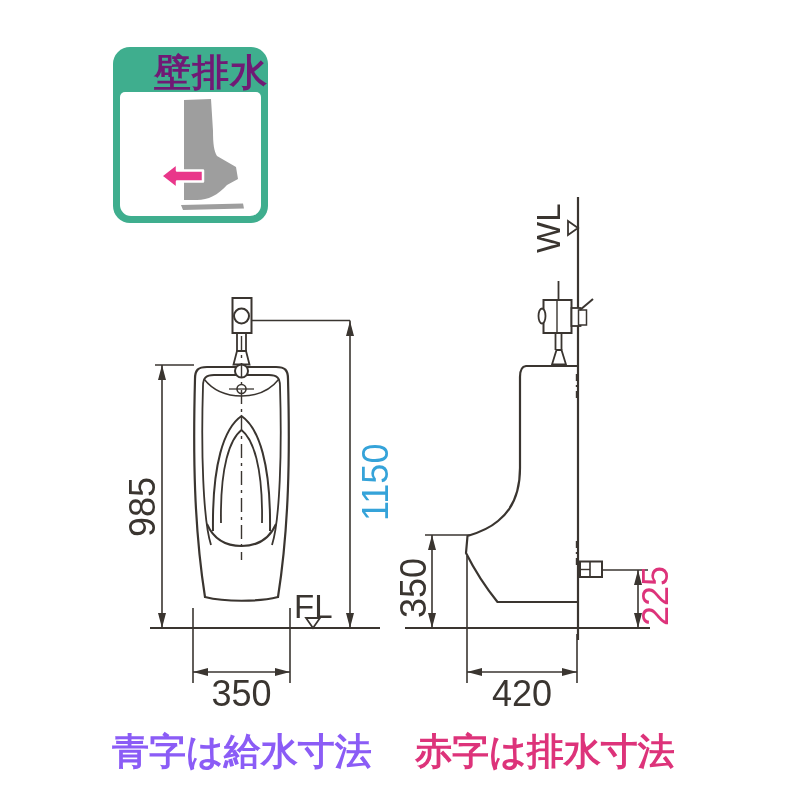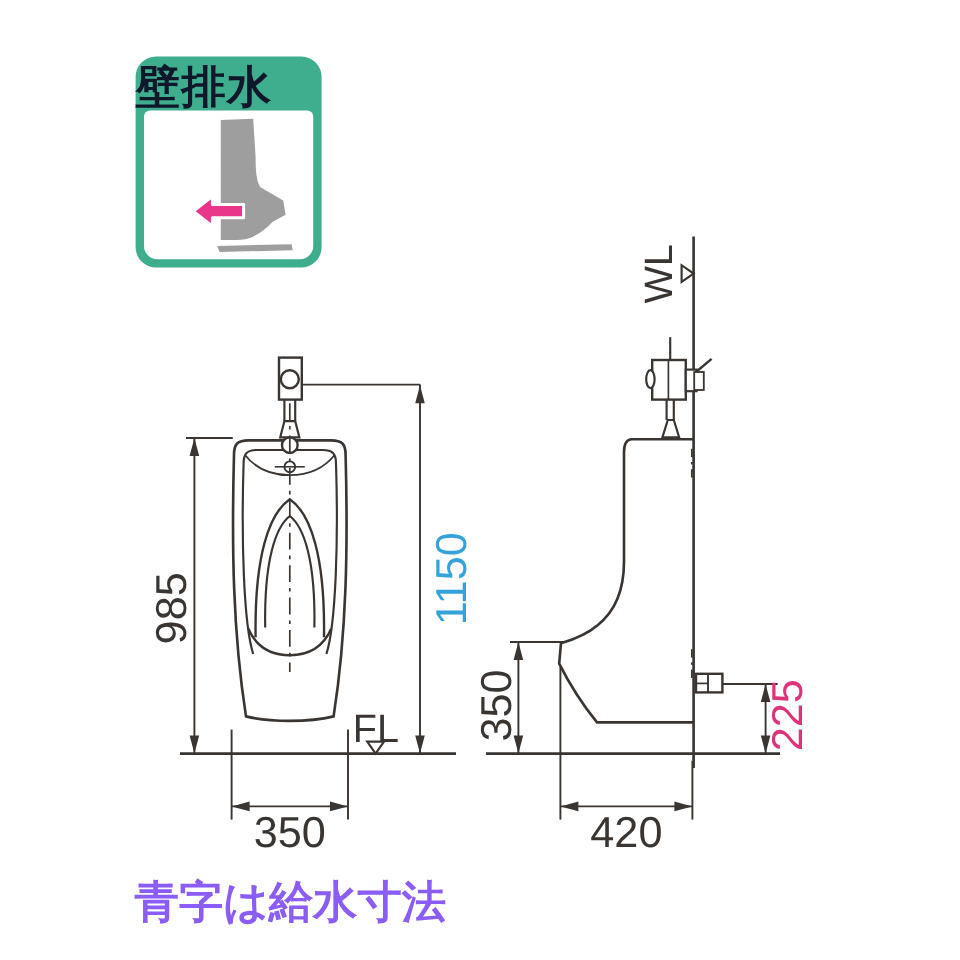--- a/index.html
+++ b/index.html
@@ -7,22 +7,22 @@
   .stage {
     position:relative; width:800px; height:800px; background:#ffffff;
     font-family:"Liberation Sans", sans-serif; overflow:hidden;
   }
   
   .badge {
     position:absolute; left:113px; top:47px; width:155px; height:176px;
     background:#3fae8e; border-radius:17px;
   }
   .badge-title {
-    position:absolute; left:0; top:6px; width:100%; text-align:left;
-    color:#0f172a; font-size:37px; font-weight:700; letter-spacing:1px;
+    position:absolute; left:0; top:6px; width:100%; text-align:right;
+    color:#701a75; font-size:37px; font-weight:700; letter-spacing:1px;
     line-height:40px; white-space:nowrap;
   }
   .badge-panel {
     position:absolute; left:7px; right:7px; top:45px; bottom:7px;
     background:#ffffff; border-radius:5px 5px 11px 11px;
   }
   .badge-panel svg { position:absolute; left:0; top:0; }
   
   .drawing { position:absolute; left:0; top:0; }
   .drawing text { font-family:"Liberation Sans", sans-serif; }
@@ -161,14 +161,15 @@
       <line x1="467" y1="556" x2="467" y2="683"></line>
       <line x1="577" y1="634" x2="577" y2="683"></line>
       <line x1="467" y1="672" x2="577" y2="672"></line>
       <polygon points="467,672 482,668 482,676" fill="#3a3530" stroke="none"></polygon>
       <polygon points="577,672 562,668 562,676" fill="#3a3530" stroke="none"></polygon>
       <text class="dim-num" stroke="none" x="522" y="706" text-anchor="middle">420</text>
     </g>
   </svg>
 
   <div class="caption supply">青字は給水寸法</div>
+  <div class="caption drain">赤字は排水寸法</div>
 
 </div>
 
 </body></html>

